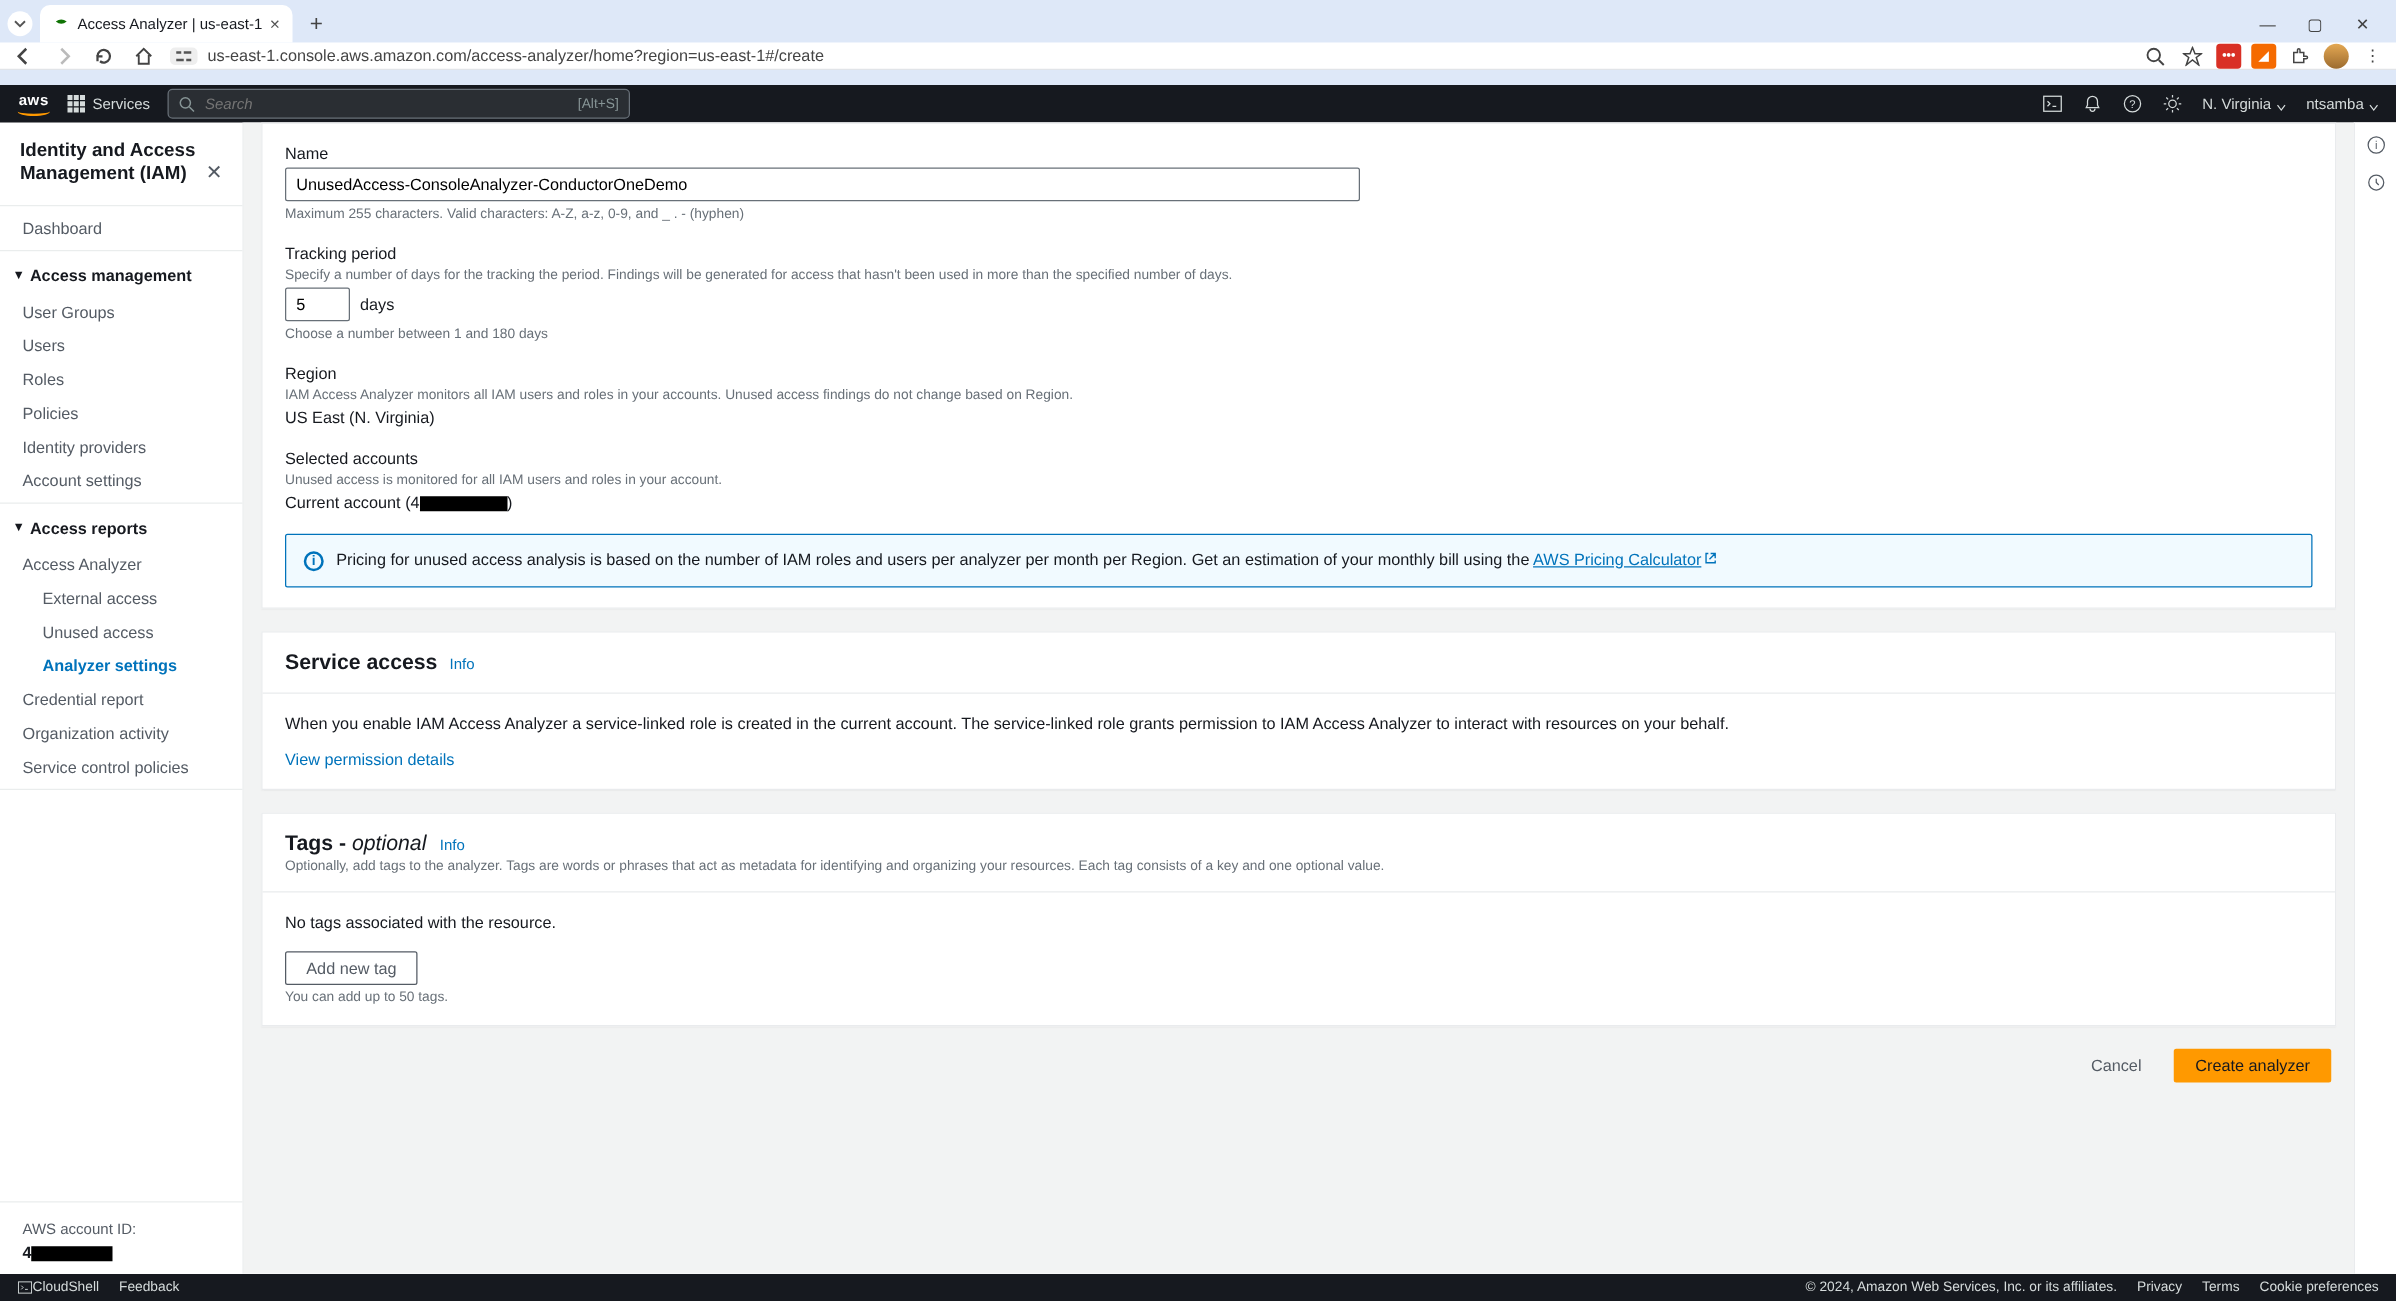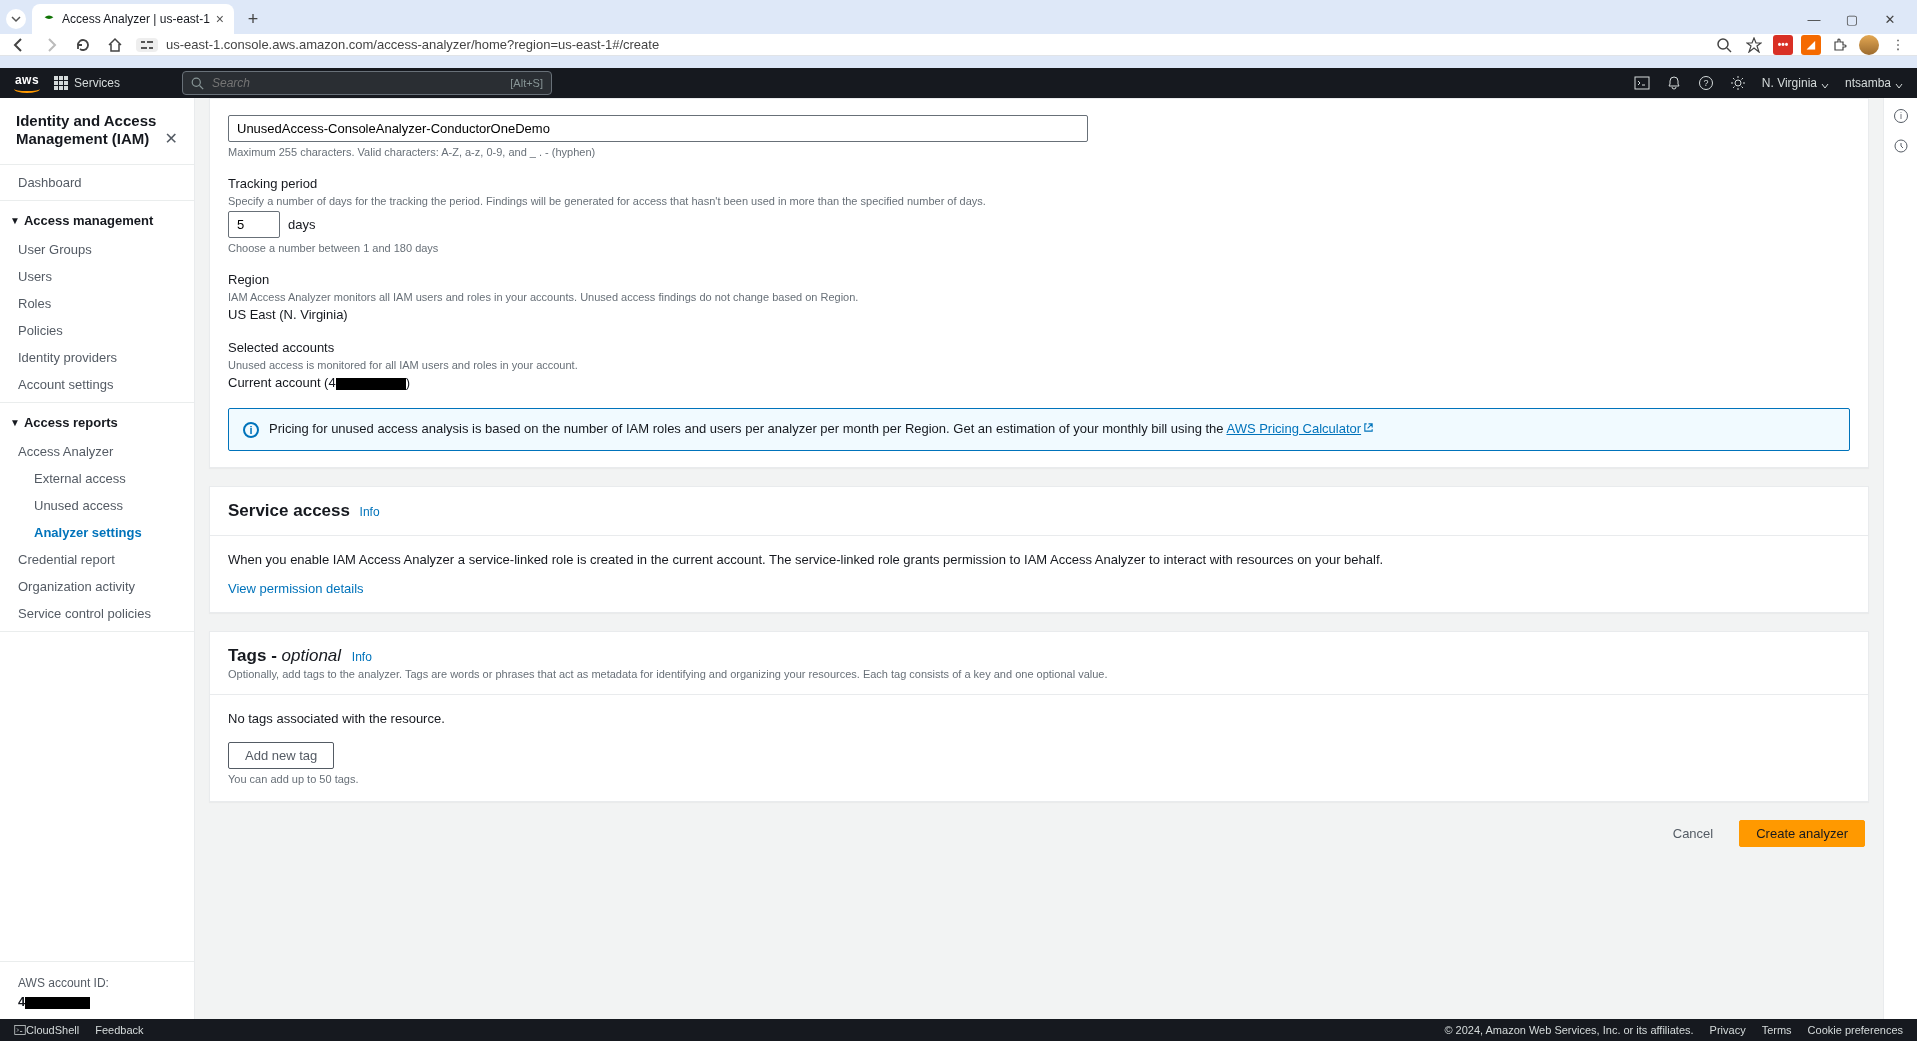--- a/index.html
+++ b/index.html
@@ -27,21 +27,21 @@
     .ext-orange { background:#f56a00; }
     .avatar { width:20px; height:20px; border-radius:50%; background: linear-gradient(#e4a853,#9c6b2e); }
 
     
     .aws-nav { background: #16191f; color: #d5dbdb; height: 30px; display:flex; align-items:center; padding: 0 14px; gap: 14px; font-size: 12px; }
     .aws-logo { color:#fff; font-weight:bold; font-size:13px; display:flex; align-items:center; }
     .aws-logo-smile { width: 26px; height: 8px; border-bottom: 2px solid #ff9900; border-radius: 0 0 50% 50%; margin-top:-2px; }
     .grid-icon { width:14px; height:14px; display:grid; grid-template-columns:repeat(3,1fr); grid-template-rows:repeat(3,1fr); gap:1px; }
     .grid-icon span { background:#d5dbdb; }
     .services-btn { display:flex; align-items:center; gap:6px; }
-    .search-box { background:#2a2e33; border:1px solid #687078; border-radius:4px; display:flex; align-items:center; padding: 0 8px; width: 370px; height: 24px; gap:8px;margin-left:48px; }
+    .search-box { background:#2a2e33; border:1px solid #687078; border-radius:4px; display:flex; align-items:center; padding: 0 8px; width: 370px; height: 24px; gap:8px; }
     .search-box input { background:transparent; border:none; outline:none; color:#d5dbdb; font-style:italic; font-size:12px; flex:1; }
     .search-shortcut { color:#879596; font-size:11px; }
     .aws-nav-right { margin-left:auto; display:flex; align-items:center; gap:16px; }
     .aws-nav-right .icon { width:16px; height:16px; display:flex; align-items:center; justify-content:center; }
     .region-sel, .user-sel { display:flex; align-items:flex-end; gap:4px; }
 
     
     .app-body { display:flex; height: calc(100vh - 68px - 30px - 22px); }
     .sidebar { width: 195px; border-right: 1px solid #e9ebed; display:flex; flex-direction:column; }
     .sidebar-header { padding: 14px 16px 12px; display:flex; align-items:flex-end; }
@@ -291,20 +291,21 @@
       </div>
     </div>
   </div>
 
   <div class="main-wrap">
     <div class="main-col">
 
       <div class="panel">
         <div class="panel-body">
           <div class="form-group">
+            <label class="form-label">Name</label>
             <input type="text" class="text-input" value="UnusedAccess-ConsoleAnalyzer-ConductorOneDemo" style="">
             <div class="form-help">Maximum 255 characters. Valid characters: A-Z, a-z, 0-9, and _ . - (hyphen)</div>
           </div>
 
           <div class="form-group">
             <label class="form-label">Tracking period</label>
             <div class="form-help-top">Specify a number of days for the tracking the period. Findings will be generated for access that hasn't been used in more than the specified number of days.</div>
             <div class="inline-row">
               <input type="text" class="text-input small" value="5" style="">
               <span>days</span>

